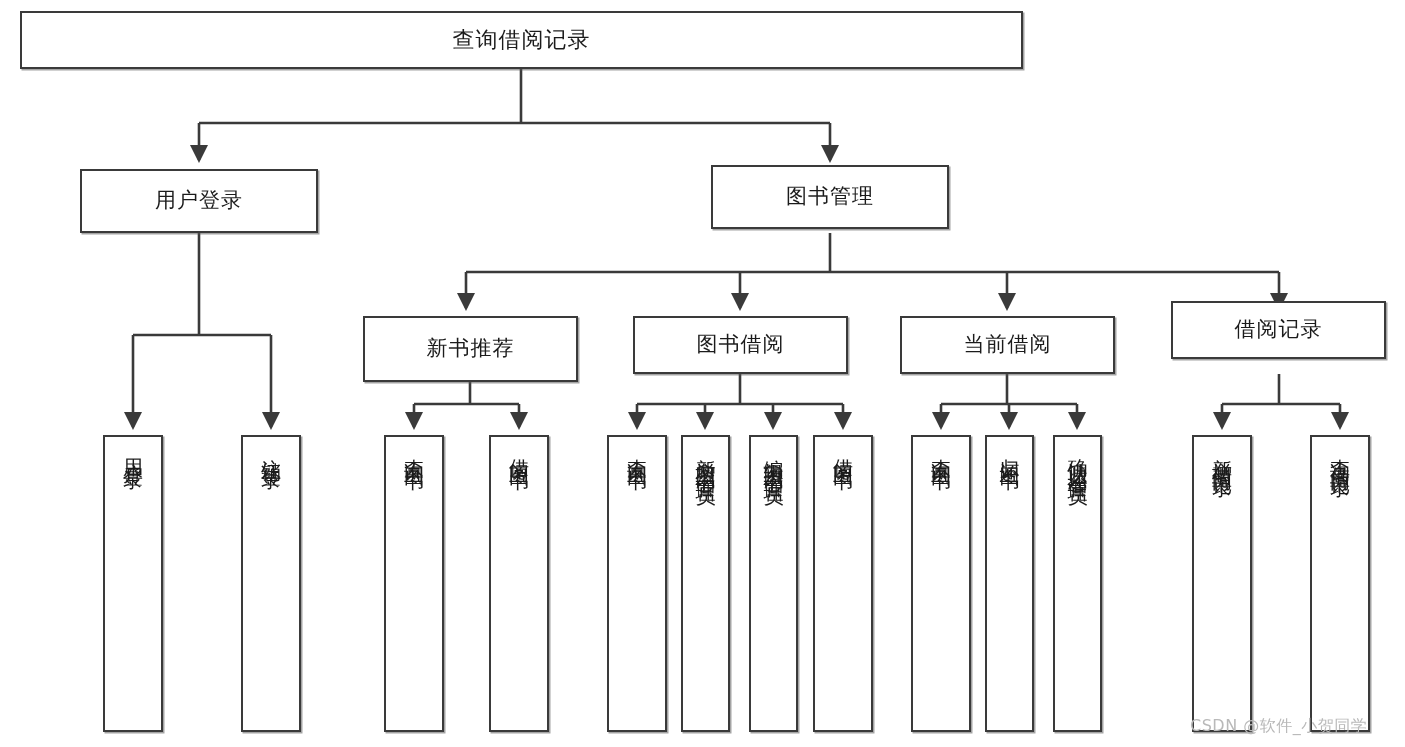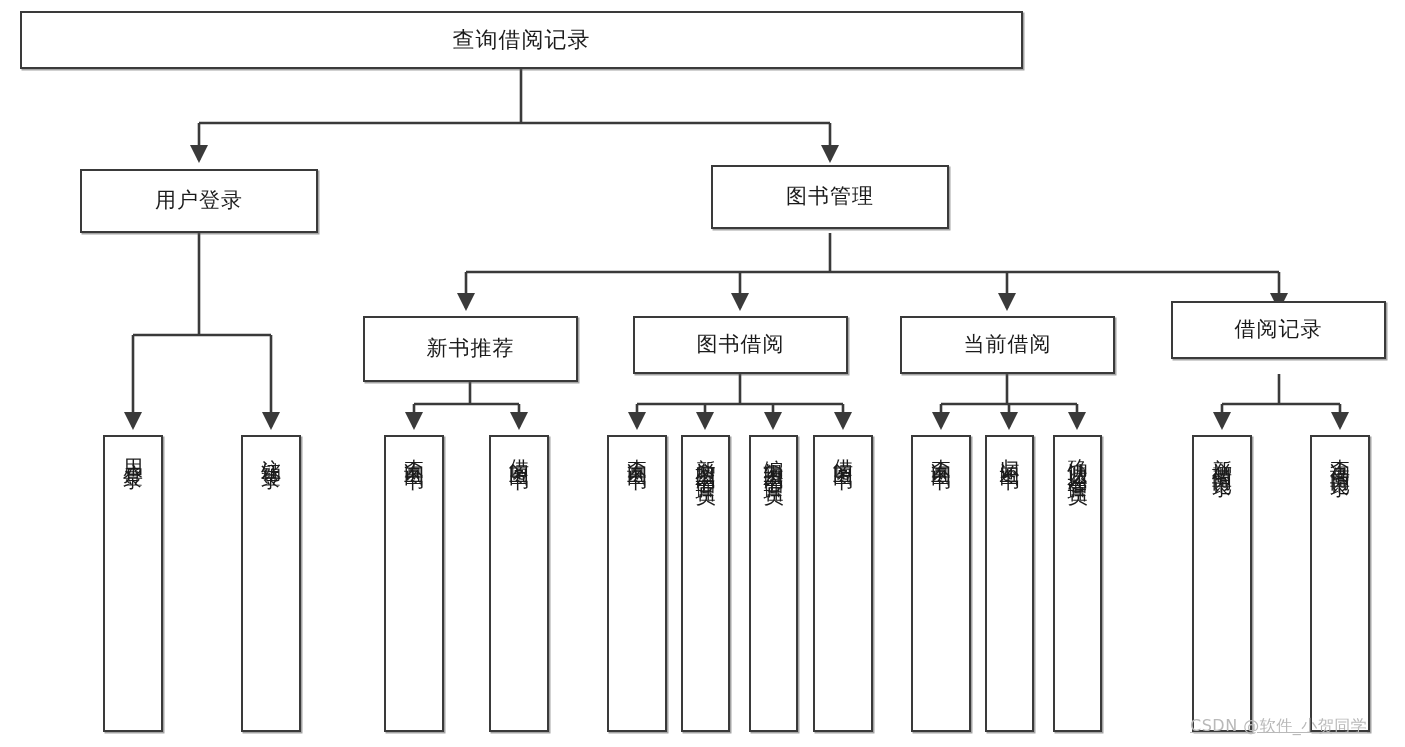--- a/index.html
+++ b/index.html
@@ -67,21 +67,20 @@
   }
   .watermark {
     position: absolute;
     left: 1190px;
     top: 716px;
     font-size: 16px;
     color: #b9b9b9;
     white-space: nowrap;
     letter-spacing: 0.5px;
     font-family: "DejaVu Sans", "Liberation Sans", sans-serif;
-    text-decoration: underline;
   }
 </style>
 </head>
 <body>
 
 <div id="canvas">
 
   <svg class="connectors" viewBox="0 0 1405 747" xmlns="http://www.w3.org/2000/svg">
     <defs>
       <marker id="arrow" viewBox="0 0 12 12" refX="10" refY="6" markerWidth="7" markerHeight="7" orient="auto-start-reverse">

